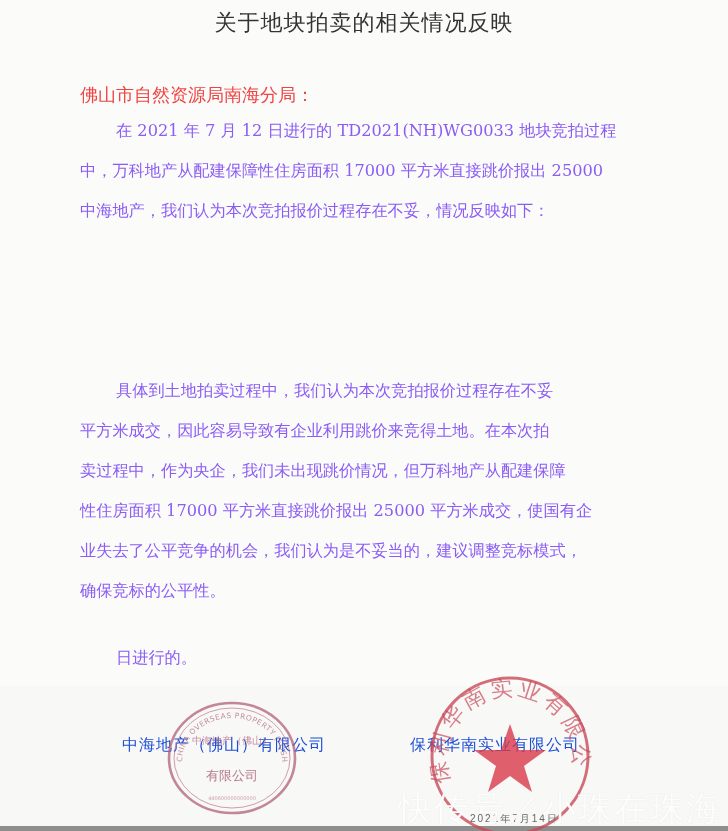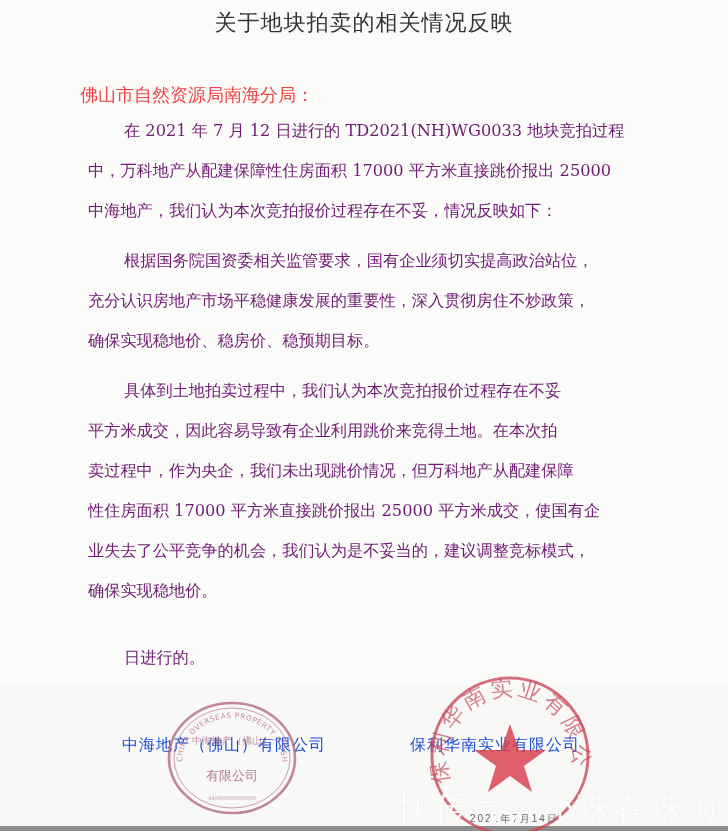--- a/index.html
+++ b/index.html
@@ -41,25 +41,25 @@
     }
     .salutation {
       position: absolute;
       left: 80px; top: 83px;
       font-family: "DejaVu Sans", "Liberation Sans", sans-serif;
       font-size: 18px;
       color: #ef4444;
     }
     .para {
       position: absolute;
-      left: 88px;
+      left: 80px;
       width: 592px;
       font-size: 16.2px;
       line-height: 40px;
-      color: #701a75;
+      color: #8b5cf6;
       text-align: justify;
       text-align-last: left;
       margin: 0;
     }
     .para .line {
       display: block;
       white-space: nowrap;
     }
     .para .indent {
       padding-left: 36px;
@@ -123,33 +123,28 @@
   <h1 class="title">关于地块拍卖的相关情况反映</h1>
 
   <div class="salutation">佛山市自然资源局南海分局：</div>
 
   <p class="para p1">
     <span class="line indent">在 2021 年 7 月 12 日进行的 TD2021(NH)WG0033 地块竞拍过程</span>
     <span class="line">中，万科地产从配建保障性住房面积 17000 平方米直接跳价报出 25000</span>
     <span class="line">中海地产，我们认为本次竞拍报价过程存在不妥，情况反映如下：</span>
   </p>
 
-  <p class="para p2">
-    <span class="line indent">根据国务院国资委相关监管要求，国有企业须切实提高政治站位，</span>
-    <span class="line">充分认识房地产市场平稳健康发展的重要性，深入贯彻房住不炒政策，</span>
-    <span class="line">确保实现稳地价、稳房价、稳预期目标。</span>
-  </p>
 
   <p class="para p3">
     <span class="line indent">具体到土地拍卖过程中，我们认为本次竞拍报价过程存在不妥</span>
     <span class="line">平方米成交，因此容易导致有企业利用跳价来竞得土地。在本次拍</span>
     <span class="line">卖过程中，作为央企，我们未出现跳价情况，但万科地产从配建保障</span>
     <span class="line">性住房面积 17000 平方米直接跳价报出 25000 平方米成交，使国有企</span>
     <span class="line">业失去了公平竞争的机会，我们认为是不妥当的，建议调整竞标模式，</span>
-    <span class="line">确保实现稳地价。</span>
+    <span class="line">确保竞标的公平性。</span>
   </p>
 
   <p class="para p4">
     <span class="line indent">日进行的。</span>
   </p>
 
   <div class="sig sig-1">中海地产（佛山）有限公司</div>
   <div class="sig sig-2">保利华南实业有限公司</div>
 
   <svg class="seal seal-oval" viewBox="0 0 132 116">

